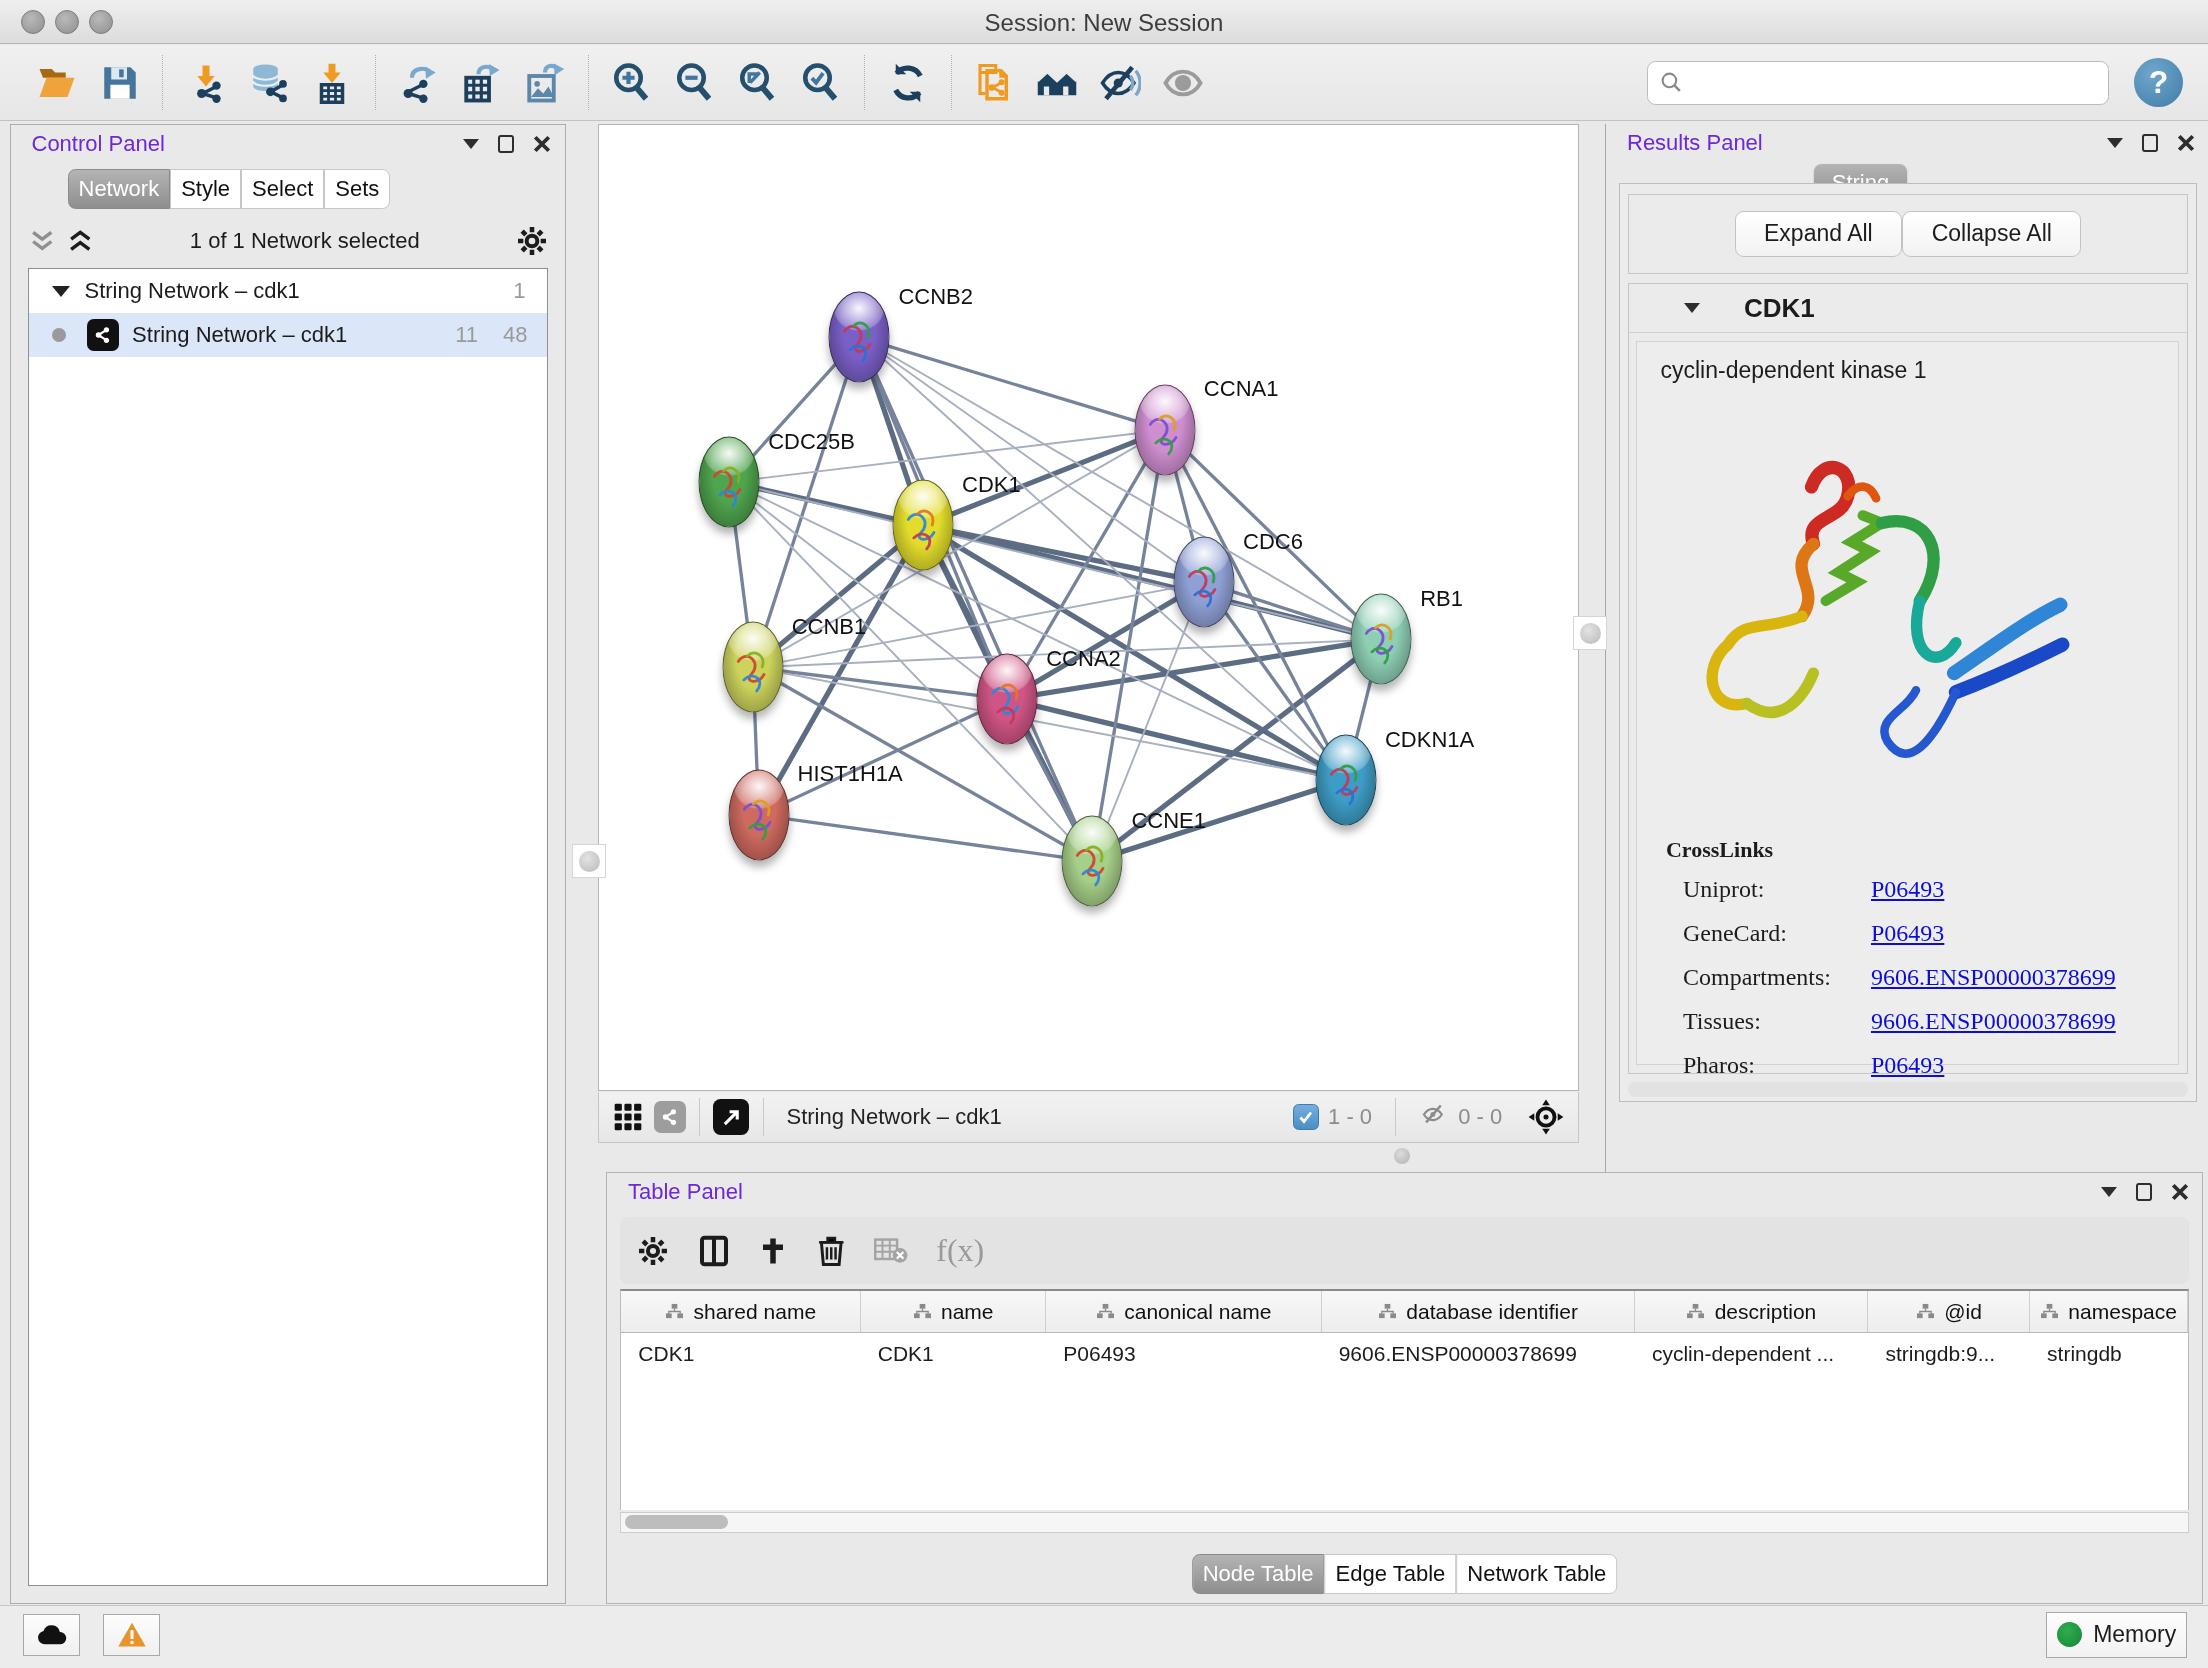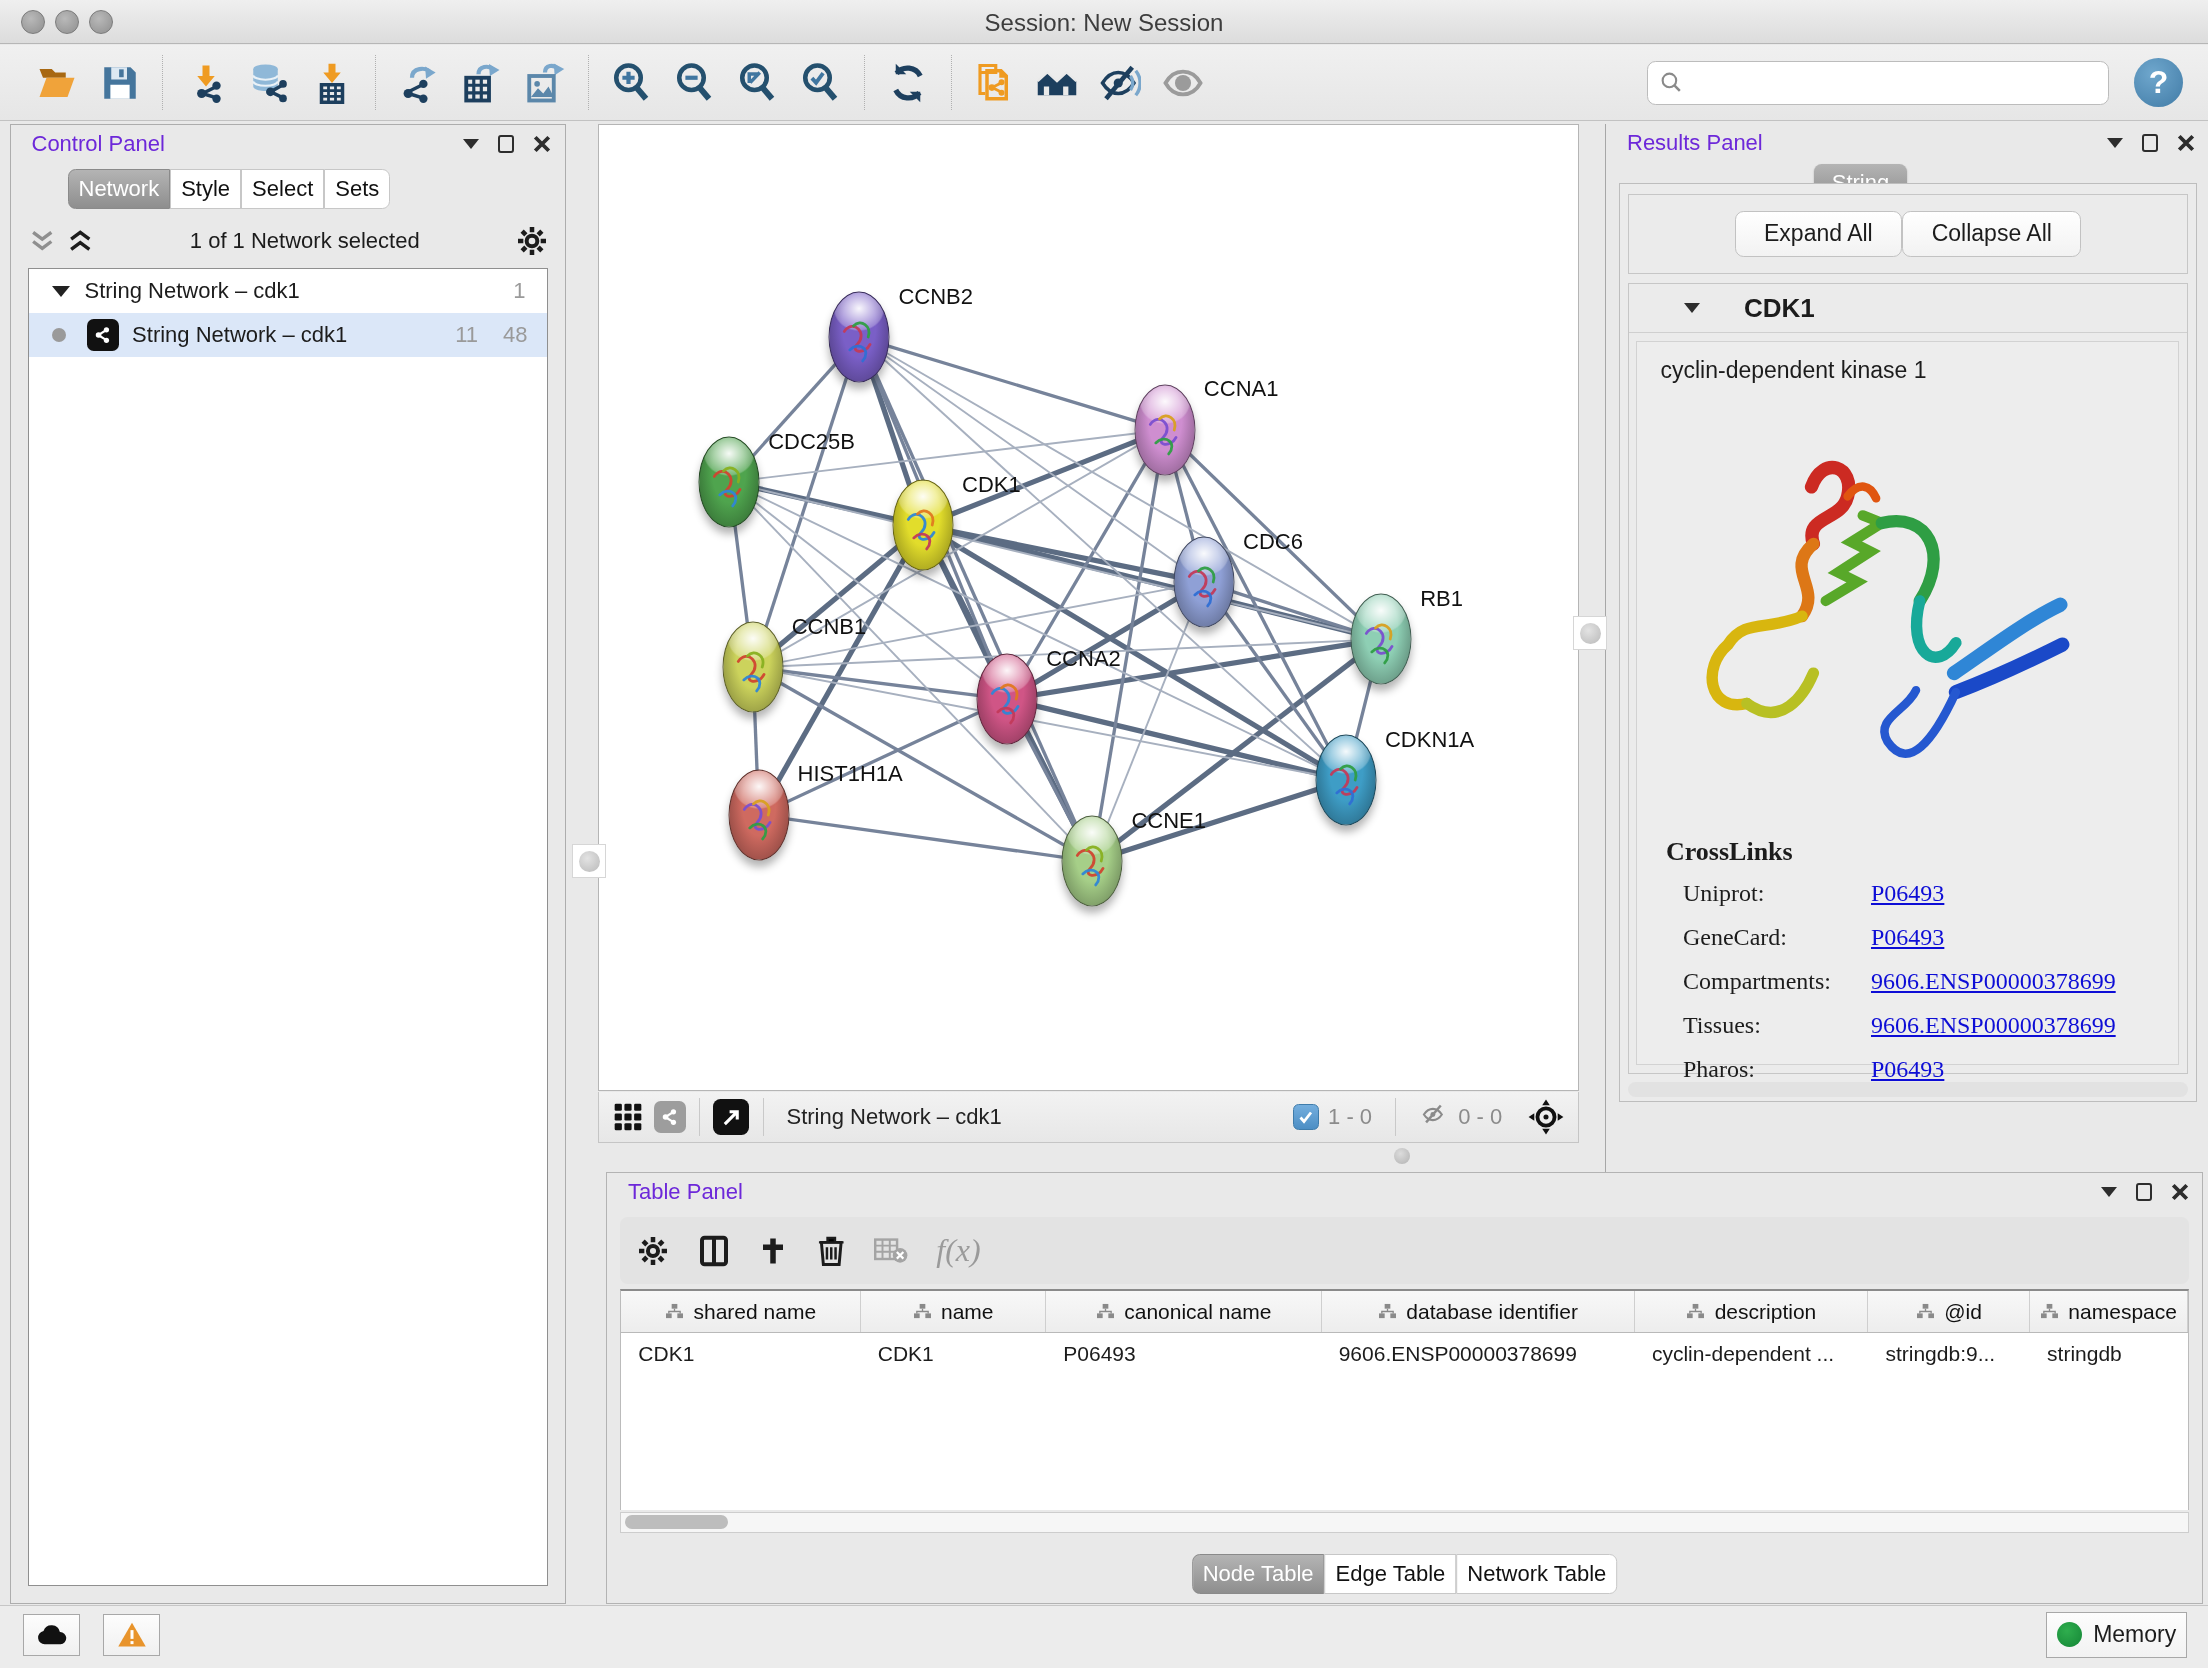--- a/index.html
+++ b/index.html
@@ -112,33 +112,33 @@
   .rp-sec-head{height:49px;display:flex;align-items:center;border-bottom:1.9px solid #cfcfcf;}
   .rp-sec-head .tri-down{margin-left:55px;}
   .rp-gene{font-size:26px;font-weight:bold;margin-left:44px;}
   .rp-inner{position:absolute;left:7.6px;top:57px;right:7.6px;bottom:7.6px;border:1px solid #d2d2d2;
     background:#ededed;}
   .rp-desc{font-size:23px;margin:15px 0 0 23px;}
   .protein-img{position:absolute;left:27px;top:86px;width:447px;height:380px;}
   .protein-img svg{width:100%;height:100%;}
   .crosslinks{position:absolute;left:28.5px;top:495px;right:19px;
     font-family:"Liberation Serif",serif;font-size:24px;}
-  .crosslinks h3{font-size:26px;margin:0 0 13.3px 0;font-family:"Liberation Serif",serif;}
+  .crosslinks h3{font-size:22px;margin:0 0 13.3px 0;font-family:"Liberation Serif",serif;}
   .cl-row{display:flex;margin-bottom:17px;}
   .cl-label{width:205px;padding-left:17px;}
   .cl-link{color:#0d0dd6;text-decoration:underline;}
   .rp-scroll{position:absolute;left:7.6px;bottom:3.8px;right:7.6px;height:15px;background:#e2e2e2;border-radius:7.6px;}
 
   
   .table-panel{position:absolute;left:606px;top:1172px;width:1597px;height:432px;background:#e9e9e9;
     border:1px solid #b3b3b3;}
   .tp-toolbar{position:absolute;left:13.3px;top:44px;right:13.3px;height:67px;background:#e3e3e3;
     border-radius:7.6px;display:flex;align-items:center;gap:28.5px;padding:0 17px;}
   .tp-toolbar svg{display:block;}
-  .fx{font-family:"Liberation Serif",serif;font-style:italic;font-size:32px;color:#9a9a9a;}
+  .fx{font-family:"Liberation Serif",serif;font-size:32px;color:#9a9a9a;}
   .tp-table{position:absolute;left:13.3px;top:116px;right:13.3px;height:221px;background:#fff;
     border-top:2.9px solid #8a8a8a;border-left:1px solid #bbb;border-right:1px solid #bbb;overflow:hidden;}
   .tp-header{display:flex;height:42px;background:linear-gradient(#f8f8f8,#ededed);
     border-bottom:1.9px solid #b9b9b9;}
   .th{display:flex;align-items:center;justify-content:center;gap:9.5px;font-size:21px;color:#111;
     border-right:1px solid #cfcfcf;overflow:hidden;white-space:nowrap;}
   .th svg{flex:none;}
   .tp-row{display:flex;height:42px;font-size:21px;}
   .td{display:flex;align-items:center;padding-left:17px;overflow:hidden;white-space:nowrap;}
   .c0{width:240px;}.c1{width:186px;}.c2{width:276px;}.c3{width:314px;}.c4{width:234px;}.c5{width:162px;}.c6{width:158px;}

